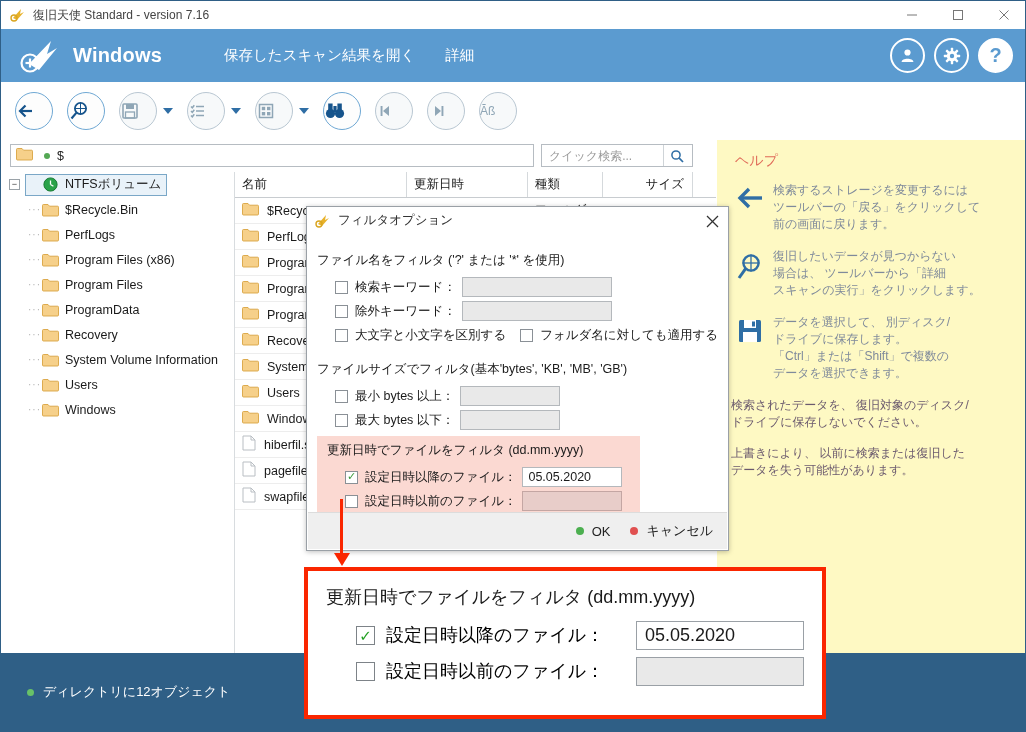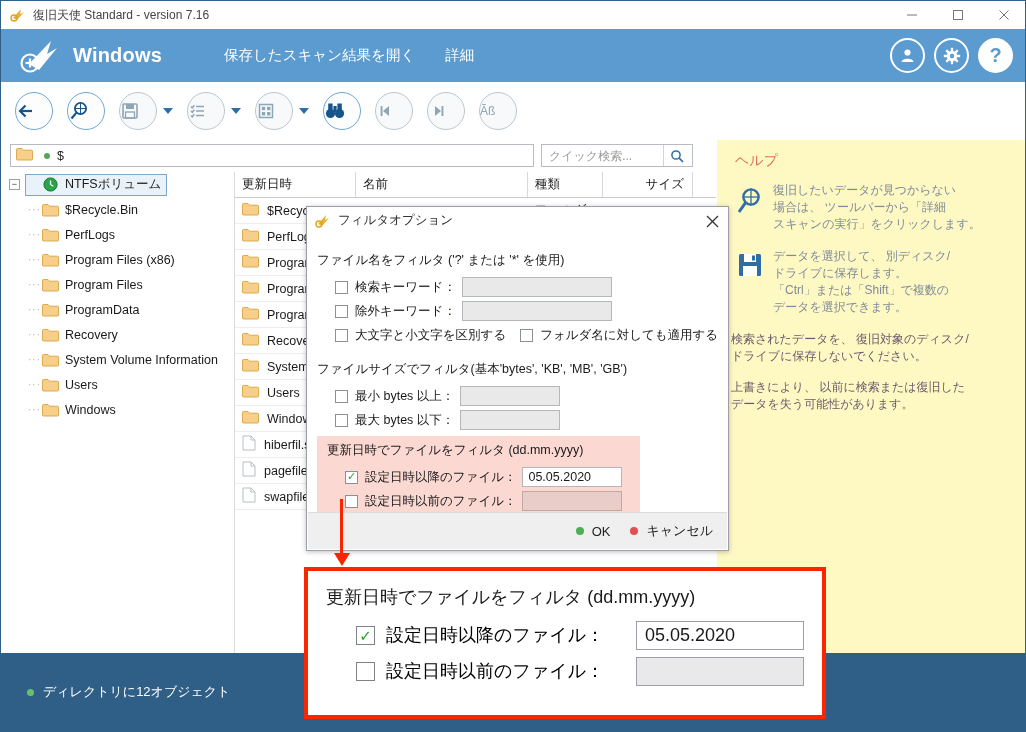--- a/index.html
+++ b/index.html
@@ -591,22 +591,22 @@
           <span class="folder-ico"><svg width="17" height="14" viewBox="0 0 17 14">
               <path d="M0.5 2.5 A1 1 0 0 1 1.5 1.5 H6 L7.5 3.2 H15.5 A1 1 0 0 1 16.5 4.2 V12 A1 1 0 0 1 15.5 13 H1.5 A1 1 0 0 1 0.5 12 Z" fill="#f6d08a" stroke="#d9a441" stroke-width="0.9"></path>
             </svg></span>
           <span class="lbl">Windows</span>
         </div>
       </div>
   </div>
 
   <div class="listpanel">
     <div class="list-head">
+      <span class="col col-name">名前</span>
       <span class="col col-date">更新日時</span>
-      <span class="col col-name">名前</span>
       <span class="col col-type">種類</span>
       <span class="col col-size">サイズ</span>
     </div>
     <div id="file-rows">
         <div class="list-row">
           <span class="cell col-name">
             <span><svg width="17" height="14" viewBox="0 0 17 14">
                 <path d="M0.5 2.5 A1 1 0 0 1 1.5 1.5 H6 L7.5 3.2 H15.5 A1 1 0 0 1 16.5 4.2 V12 A1 1 0 0 1 15.5 13 H1.5 A1 1 0 0 1 0.5 12 Z" fill="#f6d08a" stroke="#d9a441" stroke-width="0.9"></path>
               </svg></span>
             <span class="nm">$Recycle.Bin</span>
@@ -738,20 +738,31 @@
           <span class="cell col-date"></span>
           <span class="cell col-type"></span>
           <span class="cell col-size size"></span>
         </div>
       </div>
   </div>
 
   <div class="help">
     <div class="help-title">ヘルプ</div>
     <div id="help-items">
+        <div class="help-item">
+          <span class="help-ico">
+            <svg width="28" height="24" viewBox="0 0 28 24">
+              <line x1="26" y1="12" x2="6" y2="12" stroke="#2f6ea5" stroke-width="3.4"></line>
+              <path d="M13 3 L4 12 L13 21" fill="none" stroke="#2f6ea5" stroke-width="3.4"></path>
+            </svg>
+          </span>
+          <span class="help-txt">検索するストレージを変更するには
+ツールバーの「戻る」をクリックして
+前の画面に戻ります。</span>
+        </div>
         <div class="help-item">
           <span class="help-ico">
             <svg width="28" height="30" viewBox="0 0 28 30">
               <circle cx="15" cy="11" r="7.6" fill="none" stroke="#2f6ea5" stroke-width="2.4"></circle>
               <line x1="15" y1="2.6" x2="15" y2="19.4" stroke="#2f6ea5" stroke-width="1.3"></line>
               <line x1="6.6" y1="11" x2="23.4" y2="11" stroke="#2f6ea5" stroke-width="1.3"></line>
               <line x1="9.6" y1="16.6" x2="3" y2="26" stroke="#2f6ea5" stroke-width="3"></line>
             </svg>
           </span>
           <span class="help-txt">復旧したいデータが見つからない

